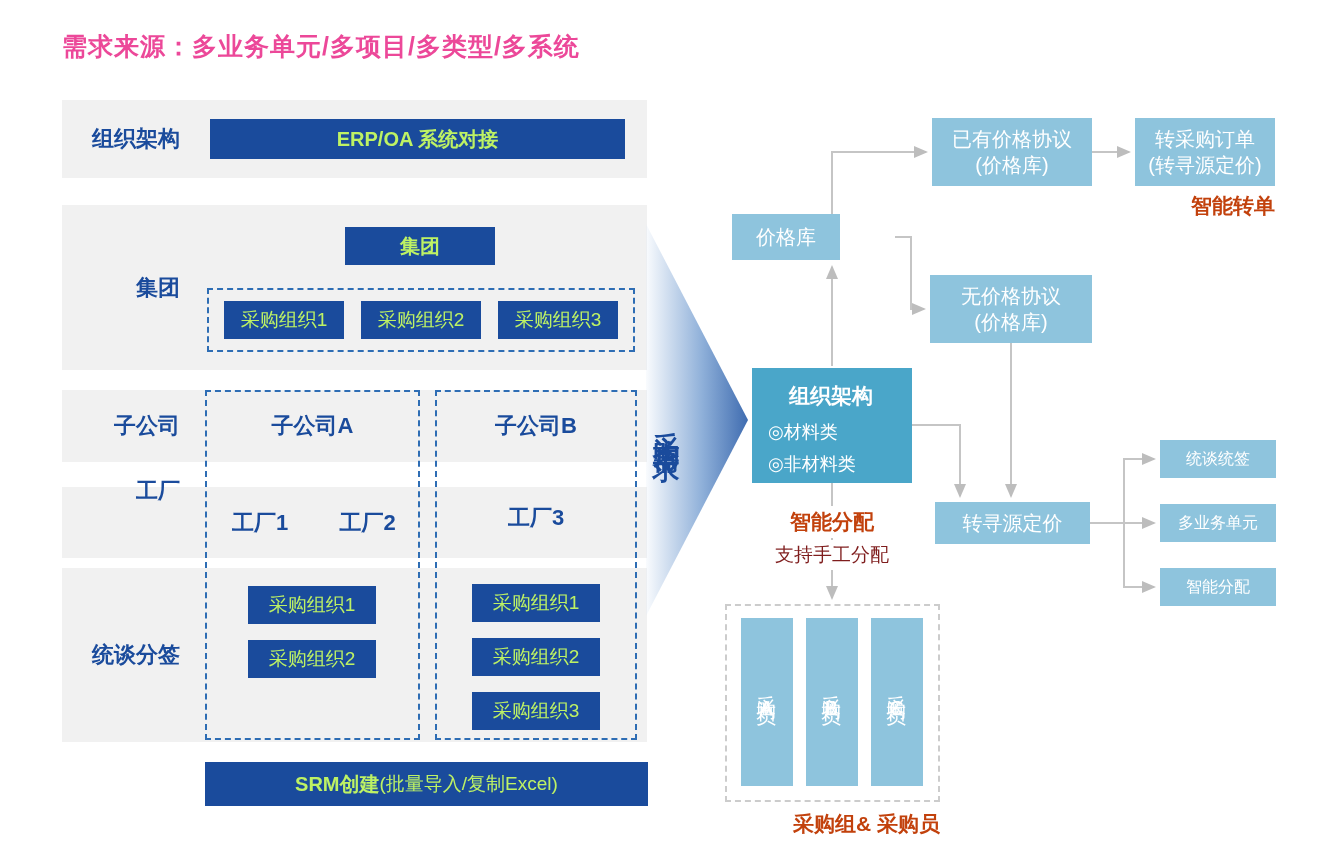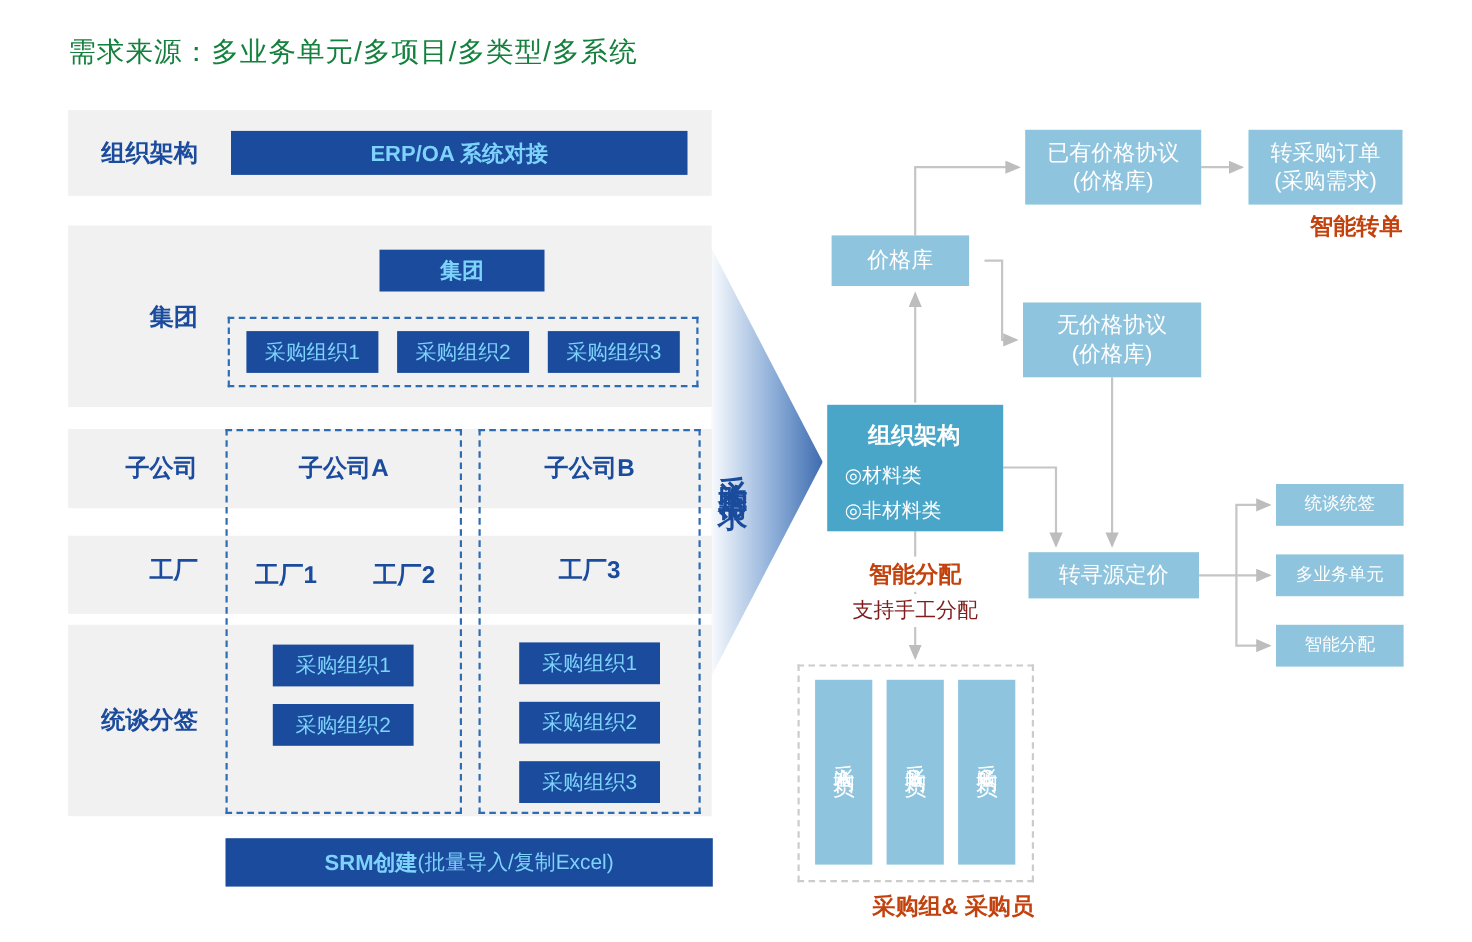--- a/index.html
+++ b/index.html
@@ -1,30 +1,30 @@
 <!DOCTYPE html>
 <html><head>
 <meta charset="utf-8">
 <style>
   html,body { margin:0; padding:0; background:#fff; }
   .canvas {
     position:relative; width:1338px; height:856px; background:#ffffff;
     font-family:"Liberation Sans","DejaVu Sans",sans-serif; overflow:hidden;
   }
   .title {
-    position:absolute; left:62px; top:30px; font-size:25px; font-weight:normal;
-    color:#15803d; letter-spacing:1px;
+    position:absolute; left:62px; top:30px; font-size:25px; font-weight:bold;
+    color:#ec4899; letter-spacing:1px;
   }
   .band { position:absolute; left:62px; width:585px; background:#f1f1f1; z-index:0; }
   .row-label {
     position:absolute; left:62px; width:118px; display:flex; align-items:center;
     justify-content:flex-end; font-weight:bold; font-size:22px; color:#1a4b9c; z-index:2;
   }
   .btn {
-    position:absolute; background:#1a4b9c; color:#7dd3fc; display:flex; align-items:center;
+    position:absolute; background:#1a4b9c; color:#bef264; display:flex; align-items:center;
     justify-content:center; font-size:19px; z-index:2; text-align:center; white-space:nowrap;
   }
   .btn.big { font-size:20px; font-weight:bold; }
   .dashed-blue { position:absolute; border:2px dashed #2e6db4; z-index:1; box-sizing:border-box; }
   .dashed-gray { position:absolute; border:2px dashed #cccccc; z-index:1; box-sizing:border-box; }
   .cell-text {
     position:absolute; display:flex; align-items:center; justify-content:center;
     font-weight:bold; font-size:22px; color:#1a4b9c; z-index:2;
   }
   .fbox {
@@ -69,21 +69,21 @@
 
   <div class="band" style="top:100px;height:78px"></div>
   <div class="band" style="top:205px;height:165px"></div>
   <div class="band" style="top:390px;height:72px"></div>
   <div class="band" style="top:487px;height:71px"></div>
   <div class="band" style="top:568px;height:174px"></div>
 
   <div class="row-label" style="top:100px;height:78px">组织架构</div>
   <div class="row-label" style="top:205px;height:165px">集团</div>
   <div class="row-label" style="top:390px;height:72px">子公司</div>
-  <div class="row-label" style="top:487px;height:62px">工厂</div>
+  <div class="row-label" style="top:460px;height:62px">工厂</div>
   <div class="row-label" style="top:568px;height:174px">统谈分签</div>
 
   <div class="btn big" style="left:210px;top:119px;width:415px;height:40px">ERP/OA 系统对接</div>
 
   <div class="btn big" style="left:345px;top:227px;width:150px;height:38px">集团</div>
   <div class="dashed-blue" style="left:207px;top:288px;width:428px;height:64px"></div>
   <div class="btn" style="left:224px;top:301px;width:120px;height:38px">采购组织1</div>
   <div class="btn" style="left:361px;top:301px;width:120px;height:38px">采购组织2</div>
   <div class="btn" style="left:498px;top:301px;width:120px;height:38px">采购组织3</div>
 
@@ -124,32 +124,32 @@
       <polyline points="1092,152 1129,152" marker-end="url(#arr)"></polyline>
       <polyline points="1011,343 1011,496" marker-end="url(#arr)"></polyline>
       <polyline points="912,425 960,425 960,496" marker-end="url(#arr)"></polyline>
       <polyline points="1090,523 1154,523" marker-end="url(#arr)"></polyline>
       <polyline points="1124,523 1124,459 1154,459" marker-end="url(#arr)"></polyline>
       <polyline points="1124,523 1124,587 1154,587" marker-end="url(#arr)"></polyline>
       <polyline points="832,483 832,598" marker-end="url(#arr)"></polyline>
     </g>
   </svg>
 
-  <div class="fbox" style="left:756px;top:214px;width:125px;height:46px">
+  <div class="fbox" style="left:732px;top:214px;width:108px;height:46px">
     <span>价格库</span>
   </div>
 
   <div class="fbox" style="left:932px;top:118px;width:160px;height:68px">
     <span>已有价格协议</span>
     <span>(价格库)</span>
   </div>
 
   <div class="fbox" style="left:1135px;top:118px;width:140px;height:68px">
     <span>转采购订单</span>
-    <span>(采购需求)</span>
+    <span>(转寻源定价)</span>
   </div>
 
   <div class="flow-caption" style="left:1135px;top:192px;width:140px">智能转单</div>
 
   <div class="fbox" style="left:930px;top:275px;width:162px;height:68px">
     <span>无价格协议</span>
     <span>(价格库)</span>
   </div>
 
   <div class="org-box" style="left:752px;top:368px;width:160px;height:115px">

